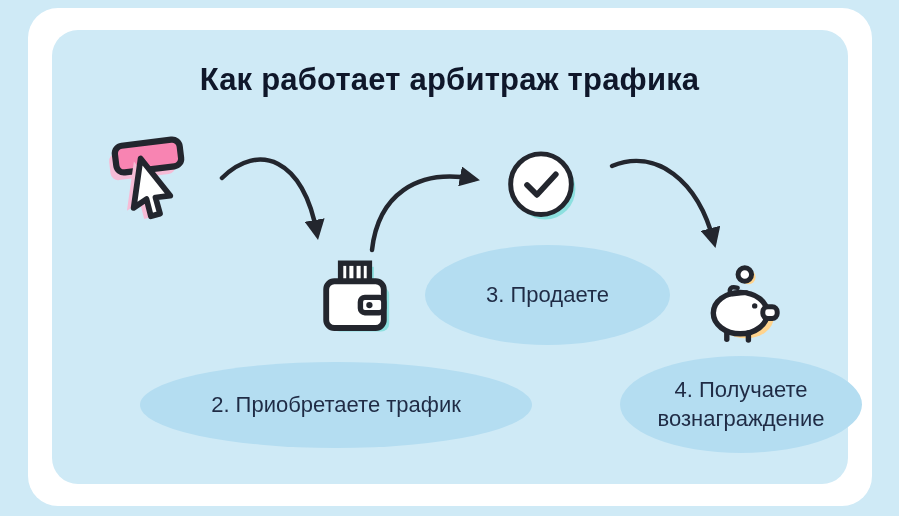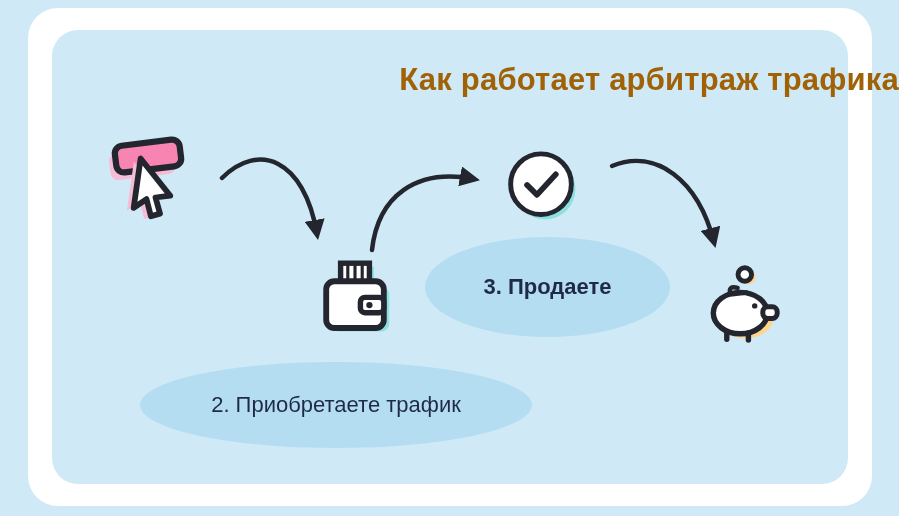--- a/index.html
+++ b/index.html
@@ -24,25 +24,25 @@
   .inner {
     position: absolute;
     left: 52px; top: 30px;
     width: 796px; height: 454px;
     background: #cfeaf6;
     border-radius: 26px;
   }
   .title {
     position: absolute;
     left: 0; right: 0; top: 62px;
-    text-align: right;
+    text-align: center;
     font-size: 31px;
     font-weight: 700;
     letter-spacing: 0.2px;
-    color: #a16207;
+    color: #0f172a;
     z-index: 4;
   }
   .bubble {
     position: absolute;
     background: #b4ddf1;
     border-radius: 50%;
     display: flex;
     flex-direction: column;
     align-items: center;
     justify-content: center;
@@ -60,21 +60,21 @@
   .icon svg { display: block; width: 100%; height: 100%; }
   .arrows {
     position: absolute;
     left: 0; top: 0;
     width: 899px; height: 516px;
     z-index: 2;
     pointer-events: none;
   }
   #bubble-1 { left: 30px;  top: 228px; width: 250px; height: 104px; }
   #bubble-2 { left: 140px; top: 362px; width: 392px; height: 86px; justify-content: center;  }
-  #bubble-3 { left: 425px; top: 237px; width: 245px; height: 100px; font-weight: bold; }
+  #bubble-3 { left: 425px; top: 245px; width: 245px; height: 100px; }
   #bubble-4 { left: 620px; top: 356px; width: 242px; height: 97px;  }
   #icon-1 { left: 100px; top: 133px; width: 96px; height: 96px; }
   #icon-2 { left: 310px; top: 256px; width: 90px; height: 90px; }
   #icon-3 { left: 500px; top: 144px; width: 82px; height: 82px; }
   #icon-4 { left: 698px; top: 260px; width: 90px; height: 90px; }
 </style>
 </head>
 <body>
 
 <div class="canvas">
@@ -139,13 +139,17 @@
       <path d="M36 38 Q33 28 44 31" fill="none" stroke="#23262e" stroke-width="5" stroke-linecap="round"></path>
     </svg>
   </div>
 
   <div class="bubble" id="bubble-2">
     <span>2. Приобретаете трафик</span>
   </div>
   <div class="bubble" id="bubble-3">
     <span>3. Продаете</span>
   </div>
+  <div class="bubble" id="bubble-4">
+    <span>4. Получаете</span>
+    <span>вознаграждение</span>
+  </div>
 </div>
 
 </body></html>

